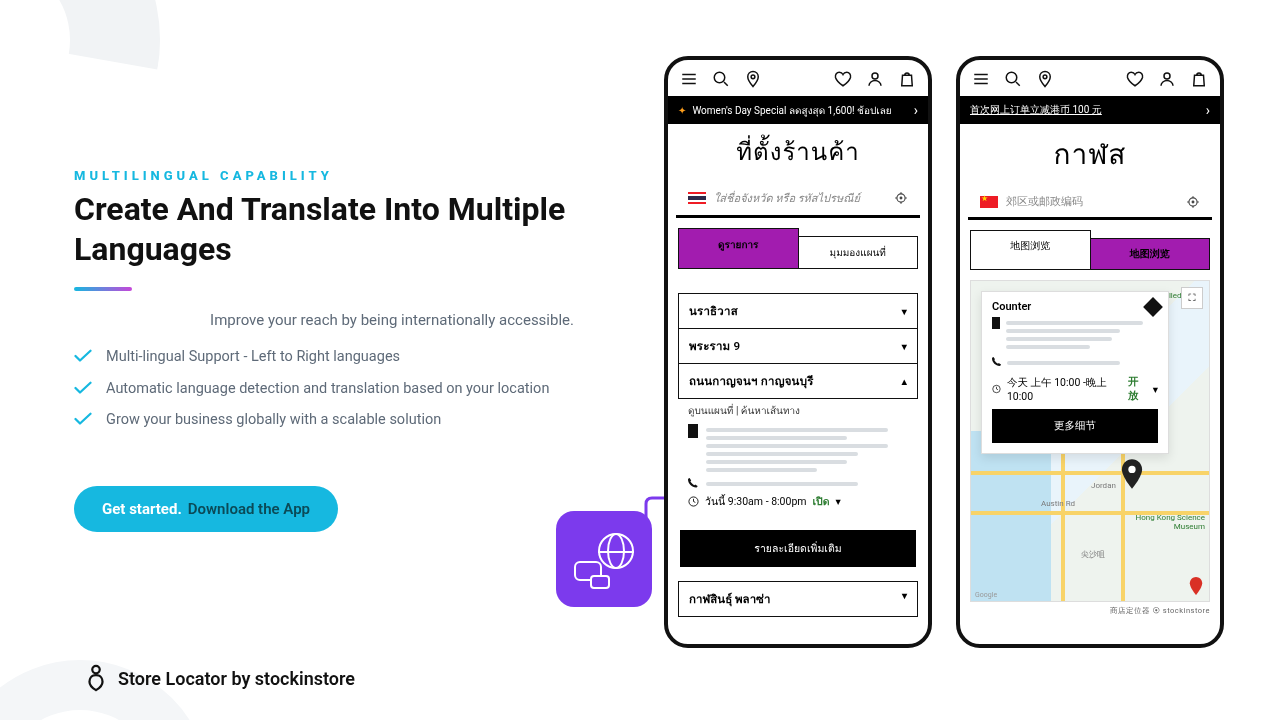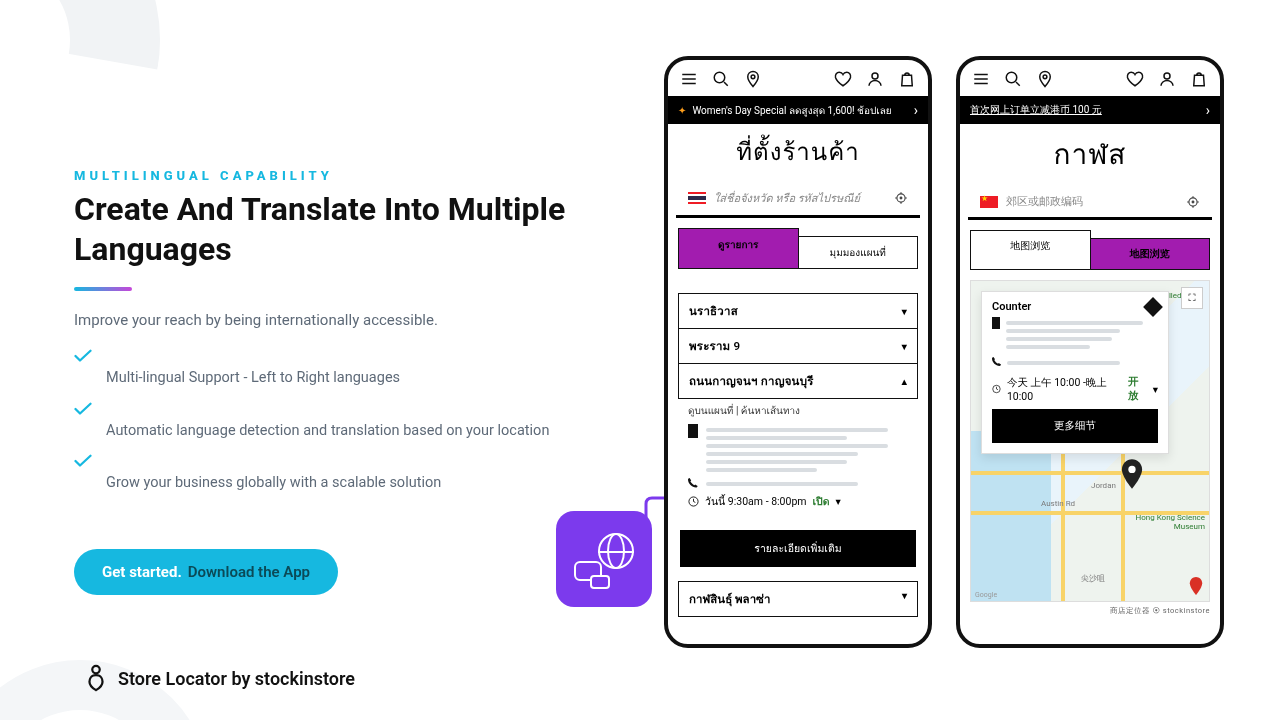--- a/index.html
+++ b/index.html
@@ -51,28 +51,29 @@
   }
   .rule {
     margin-top: 18px;
     width: 58px; height: 4px; border-radius: 2px;
     background: linear-gradient(90deg,#16b8e0,#c647d9);
   }
   .lead {
     margin-top: 20px;
     color: #5e6a78;
     font-size: 15px;
+    text-align: right;
   }
   .bullets { margin-top: 18px; }
   .bullet { display:flex; gap:14px; margin-bottom:12px; }
   .check {
     flex: 0 0 18px; height: 14px; margin-top:2px;
   }
   .check path { stroke:#16b8e0; stroke-width:3; fill:none; stroke-linecap:round; stroke-linejoin:round; }
-  .bullet-text { color:#5e6a78; font-size:14.5px; line-height:1.35;margin-top:21px; }
+  .bullet-text { color:#5e6a78; font-size:14.5px; line-height:1.35; }
 
   .cta {
     margin-top: 44px;
     display:inline-flex; align-items:center;
     background:#16b8e0; color:#fff;
     padding: 14px 28px; border-radius: 999px;
     font-size: 15px; font-weight:400;
     cursor:pointer;
   }
   .cta .bold { font-weight:700; margin-right:6px; }
@@ -423,21 +424,21 @@
       <div class="map">
         <div class="water" style="left:0;top:150px;width:80px;height:200px"></div>
         <div class="road" style="left:0;top:190px;width:100%"></div>
         <div class="road" style="left:0;top:230px;width:100%"></div>
         <div class="roadV" style="left:90px;top:120px;height:200px"></div>
         <div class="roadV" style="left:150px;top:100px;height:220px"></div>
         <div class="rlabel" style="left:10px;top:160px">FERRY POINT</div>
         <div class="rlabel" style="right:6px;top:10px;color:#2e7d32">Kowloon Walled City...</div>
         <div class="rlabel" style="left:70px;top:218px">Austin Rd</div>
         <div class="rlabel" style="left:120px;top:200px">Jordan</div>
-        <div class="rlabel" style="left:110px;top:292px">尖沙咀</div>
+        <div class="rlabel" style="left:110px;top:268px">尖沙咀</div>
         <div class="rlabel" style="right:4px;top:232px;color:#2e7d32;text-align:right;width:70px">Hong Kong Science Museum</div>
 
         <div class="pin" style="left:150px;top:178px">
           <svg viewBox="0 0 24 32">
               <path d="M12 0C6 0 1 5 1 11c0 8 11 21 11 21s11-13 11-21C23 5 18 0 12 0z" fill="#222"></path>
               <circle cx="12" cy="11" r="4" fill="#fff"></circle>
             </svg>
         </div>
         <div class="pin" style="right:6px;bottom:6px;width:14px;height:18px">
           <svg viewBox="0 0 24 32">

